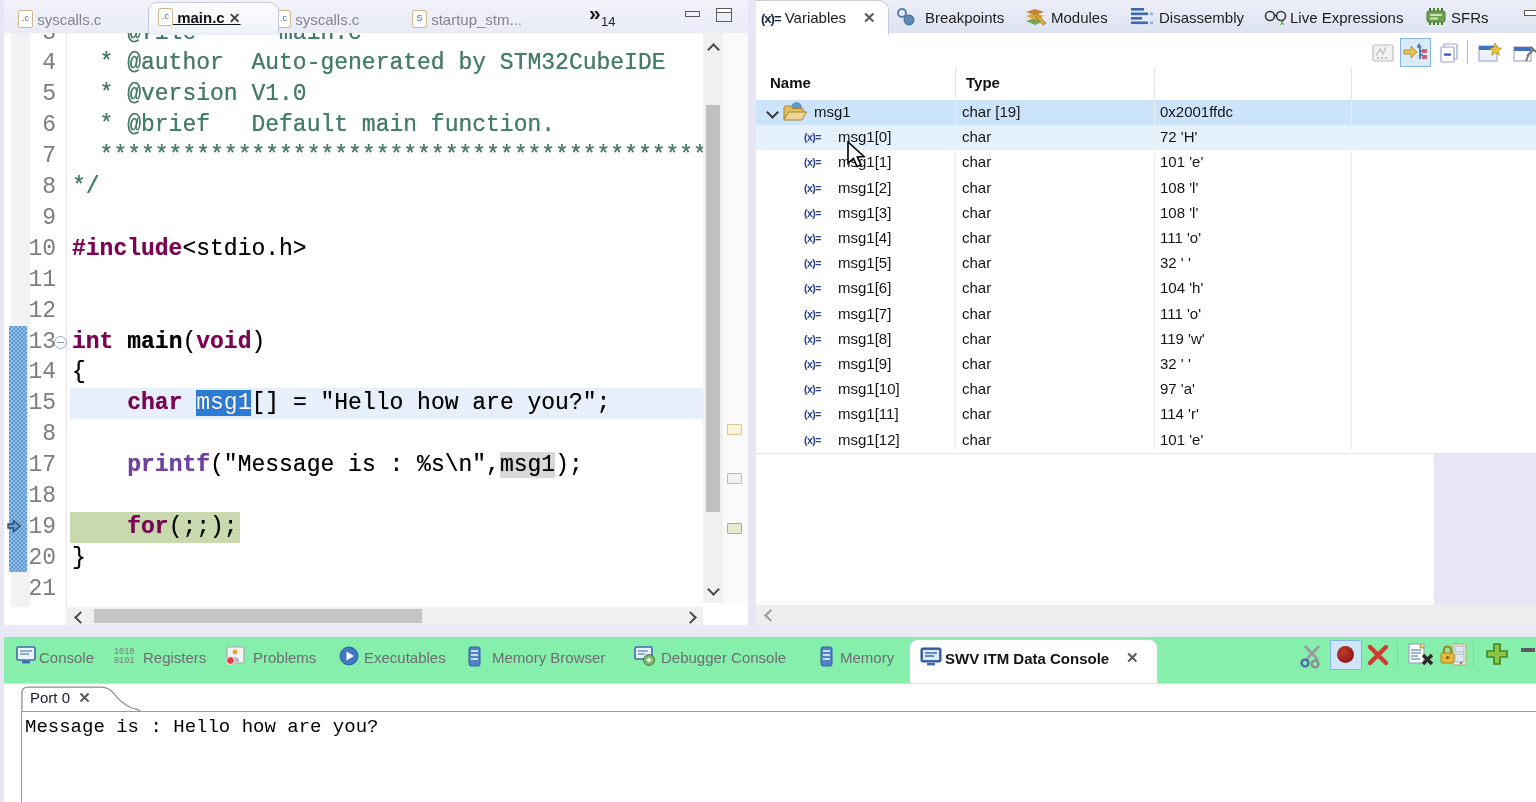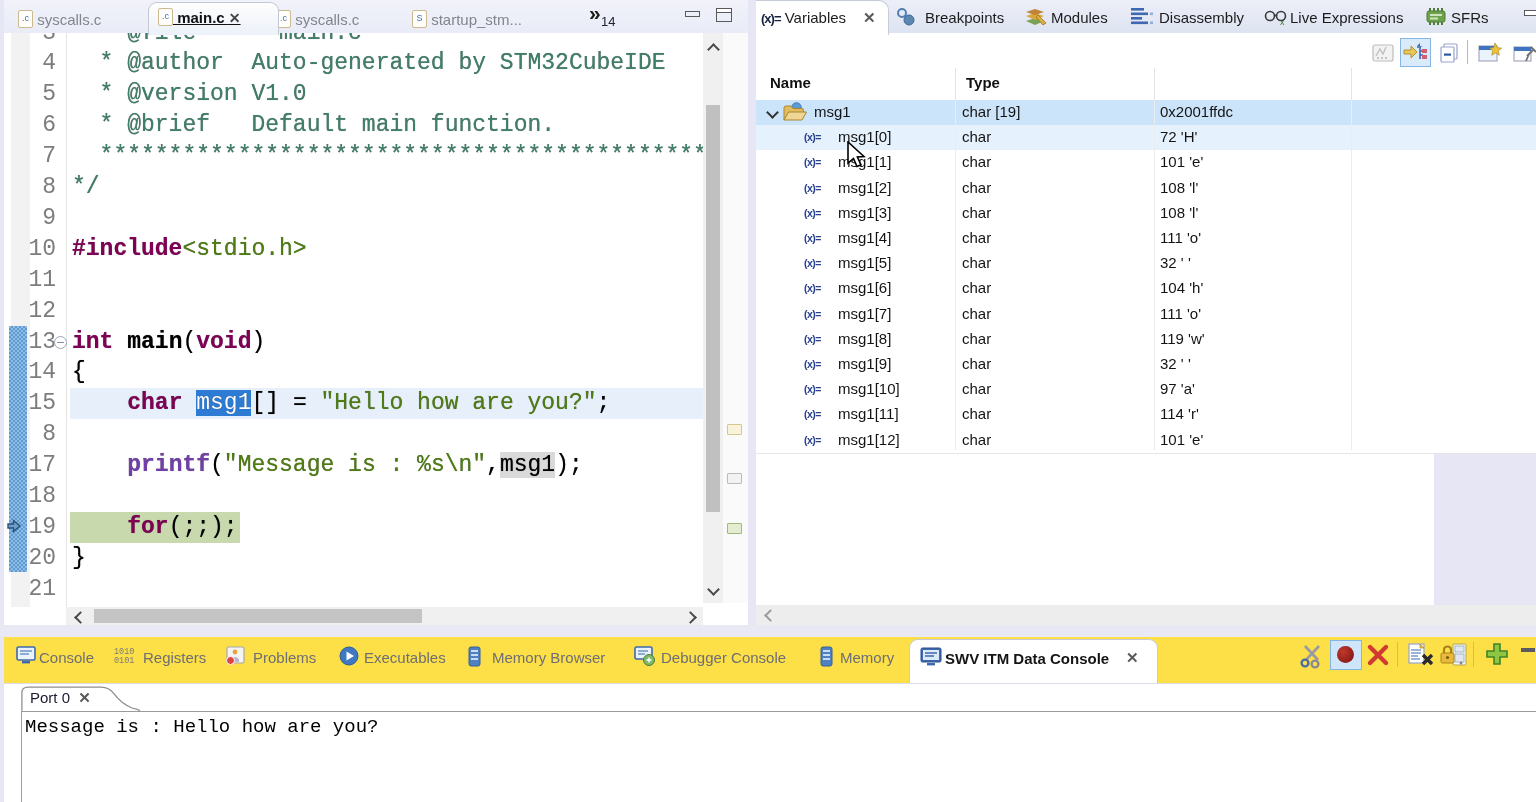--- a/index.html
+++ b/index.html
@@ -20,21 +20,21 @@
   #numcol{left:26px;top:0;width:36px;height:574px;background:#fff;}
   #numdiv{left:62px;top:0;width:1px;height:574px;background:#e4e4e4;}
   .ln{position:absolute;right:10px;color:#7d7d7d;font-family:"Liberation Mono",monospace;font-size:23px;line-height:30.9px;}
   #hl15{left:66px;top:355.3px;width:633px;height:30.9px;background:#e6effa;}
   #hl19{left:66px;top:479px;width:170px;height:30.9px;background:#c8d9ae;}
   #code{left:68px;top:-15.5px;width:700px;}
   #code pre{margin:0;font-family:"Liberation Mono",monospace;font-size:23px;line-height:30.9px;color:#000;text-shadow:0 0 0.7px rgba(0,0,0,0.55);}
   .cm{color:#3f7f6a;}
   .kw{color:#7f0055;font-weight:bold;}
   .fn{color:#7040a8;font-weight:bold;}
-  .st{color:#4d7c0f;}
+  .st{color:#000000;}
   .sel{background:#2e7bd4;color:#fff;}
   .occ{background:#d9d9d9;}
   
   #vsb{left:699px;top:33px;width:20px;height:570px;background:#f0f0f0;}
   #vthumb{left:3px;top:72px;width:14px;height:407px;background:#c0c0c0;}
   #ovr{left:719px;top:33px;width:25px;height:570px;background:#fafafa;}
   .mark{position:absolute;width:13px;height:9px;border-radius:1px;}
   #hsb{left:62px;top:607px;width:637px;height:18px;background:#f0f0f0;}
   #hthumb{left:28px;top:2px;width:328px;height:14px;background:#c4c4c4;}
   .arr{position:absolute;width:7px;height:7px;border:solid #4a4a4a;border-width:0 2.2px 2.2px 0;}
@@ -55,21 +55,21 @@
   .row .nm{position:absolute;left:82px;top:3px;}
   .row .ty{position:absolute;left:206px;top:3px;}
   .row .vl{position:absolute;left:404px;top:3px;}
   .xicon{position:absolute;left:48px;top:6px;font-size:10.5px;color:#27418f;font-weight:bold;letter-spacing:-0.5px;}
   #detail{left:0;top:450px;width:780px;height:155px;background:#fff;border-top:1px solid #d0d0d0;}
   #detail pre{margin:0;padding:4px 0 0 5px;font-family:"Liberation Mono",monospace;font-size:23px;line-height:31px;color:#151515;text-shadow:0 0 0.7px rgba(20,20,20,0.5);}
   #dsb{left:0;top:605px;width:780px;height:20px;background:#ededed;}
   
   #botsplit{left:0;top:625px;width:1536px;height:12px;background:#e9e9f6;}
   #botpane{left:4px;top:637px;width:1532px;height:165px;background:#fff;}
-  #bottabbar{left:0;top:0;width:1532px;height:46px;background:#fde047;border-bottom:1px solid #dcdce8;}
+  #bottabbar{left:0;top:0;width:1532px;height:46px;background:#86efac;border-bottom:1px solid #dcdce8;}
   .btab{top:9px;height:26px;color:#6e6e74;font-size:15px;line-height:24px;}
   .icn{top:9px;}
   #swvtab{top:2px;height:43px;background:#fff;border:1px solid #c6cbd8;border-bottom:none;border-radius:9px 9px 0 0;color:#141414;font-weight:bold;font-size:15px;z-index:3;line-height:38px;}
   #consolebox{left:17px;top:49px;width:1519px;height:116px;background:#fff;}
   #conborder{left:0;top:25px;width:1519px;height:91px;border:1px solid #9b9b9b;border-bottom:none;border-right:none;}
   #porttab{left:0;top:0;width:120px;height:26px;}
   #contxt{left:4px;top:30px;font-family:"Liberation Mono",monospace;font-size:19px;color:#000000;}
 </style>
 </head>
 <body>

